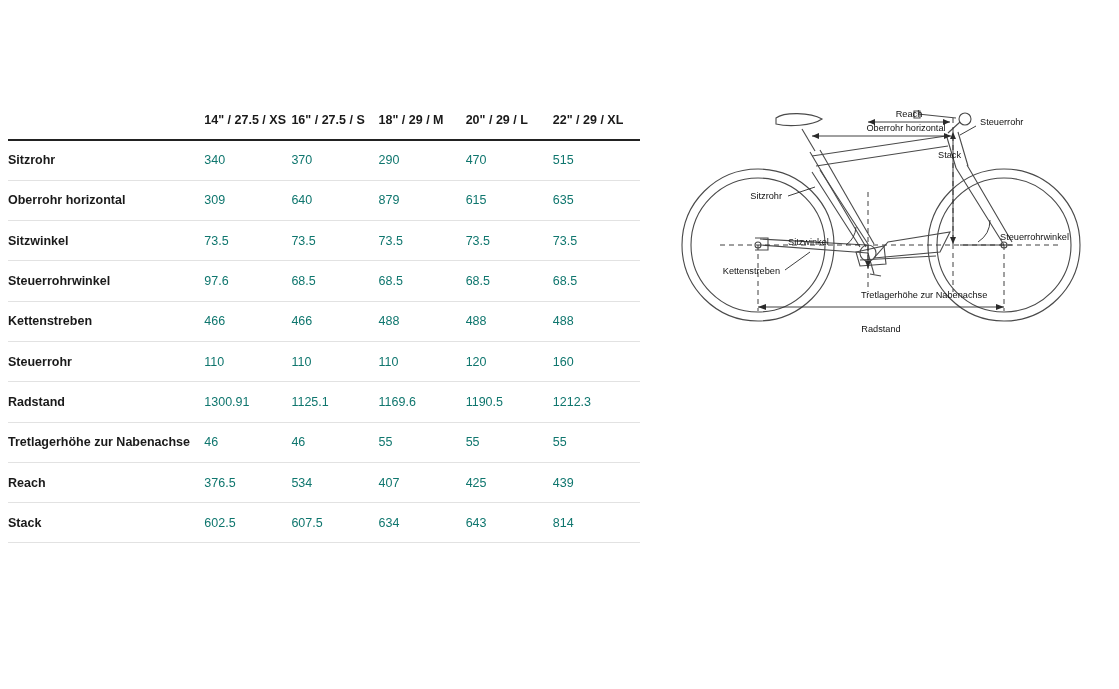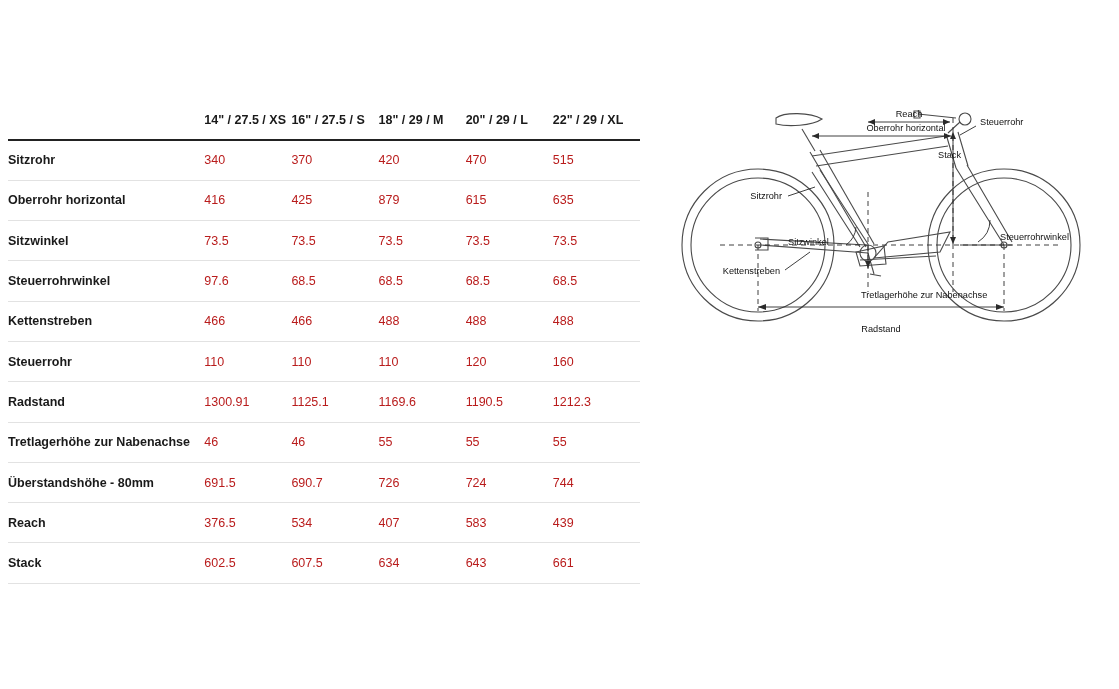--- a/index.html
+++ b/index.html
@@ -55,21 +55,21 @@
   table.geo tbody tr:last-child td { border-bottom: 1px solid #e2e2e2; }
   table.geo tbody td.lbl {
     font-weight: bold;
     width: 196px;
     padding-right: 6px;
     white-space: nowrap;
   }
   table.geo tbody td.val {
     font-weight: normal;
     width: 87px;
-    color: #b91c1c;
+    color: #0f766e;
   }
 
   
   #diagram {
     position: absolute;
     left: 660px;
     top: 92px;
     width: 452px;
     height: 268px;
   }
@@ -95,28 +95,28 @@
           <th class="sz">18" / 29 / M</th>
           <th class="sz">20" / 29 / L</th>
           <th class="sz">22" / 29 / XL</th>
         </tr>
       </thead>
       <tbody>
         <tr>
           <td class="lbl">Sitzrohr</td>
           <td class="val">340</td>
           <td class="val">370</td>
-          <td class="val">420</td>
+          <td class="val">290</td>
           <td class="val">470</td>
           <td class="val">515</td>
         </tr>
         <tr>
           <td class="lbl">Oberrohr horizontal</td>
-          <td class="val">416</td>
-          <td class="val">425</td>
+          <td class="val">309</td>
+          <td class="val">640</td>
           <td class="val">879</td>
           <td class="val">615</td>
           <td class="val">635</td>
         </tr>
         <tr>
           <td class="lbl">Sitzwinkel</td>
           <td class="val">73.5</td>
           <td class="val">73.5</td>
           <td class="val">73.5</td>
           <td class="val">73.5</td>
@@ -156,42 +156,34 @@
         </tr>
         <tr>
           <td class="lbl">Tretlagerhöhe zur Nabenachse</td>
           <td class="val">46</td>
           <td class="val">46</td>
           <td class="val">55</td>
           <td class="val">55</td>
           <td class="val">55</td>
         </tr>
         <tr>
-          <td class="lbl">Überstandshöhe - 80mm</td>
-          <td class="val">691.5</td>
-          <td class="val">690.7</td>
-          <td class="val">726</td>
-          <td class="val">724</td>
-          <td class="val">744</td>
-        </tr>
-        <tr>
           <td class="lbl">Reach</td>
           <td class="val">376.5</td>
           <td class="val">534</td>
           <td class="val">407</td>
-          <td class="val">583</td>
+          <td class="val">425</td>
           <td class="val">439</td>
         </tr>
         <tr>
           <td class="lbl">Stack</td>
           <td class="val">602.5</td>
           <td class="val">607.5</td>
           <td class="val">634</td>
           <td class="val">643</td>
-          <td class="val">661</td>
+          <td class="val">814</td>
         </tr>
       </tbody>
     </table>
   </div>
 
   <div id="diagram">
     <svg width="452" height="268" viewBox="0 0 452 268" xmlns="http://www.w3.org/2000/svg">
       <g fill="none" stroke="#4a4a4a" stroke-width="1.1">
 
         <circle cx="98" cy="153" r="76"></circle>

